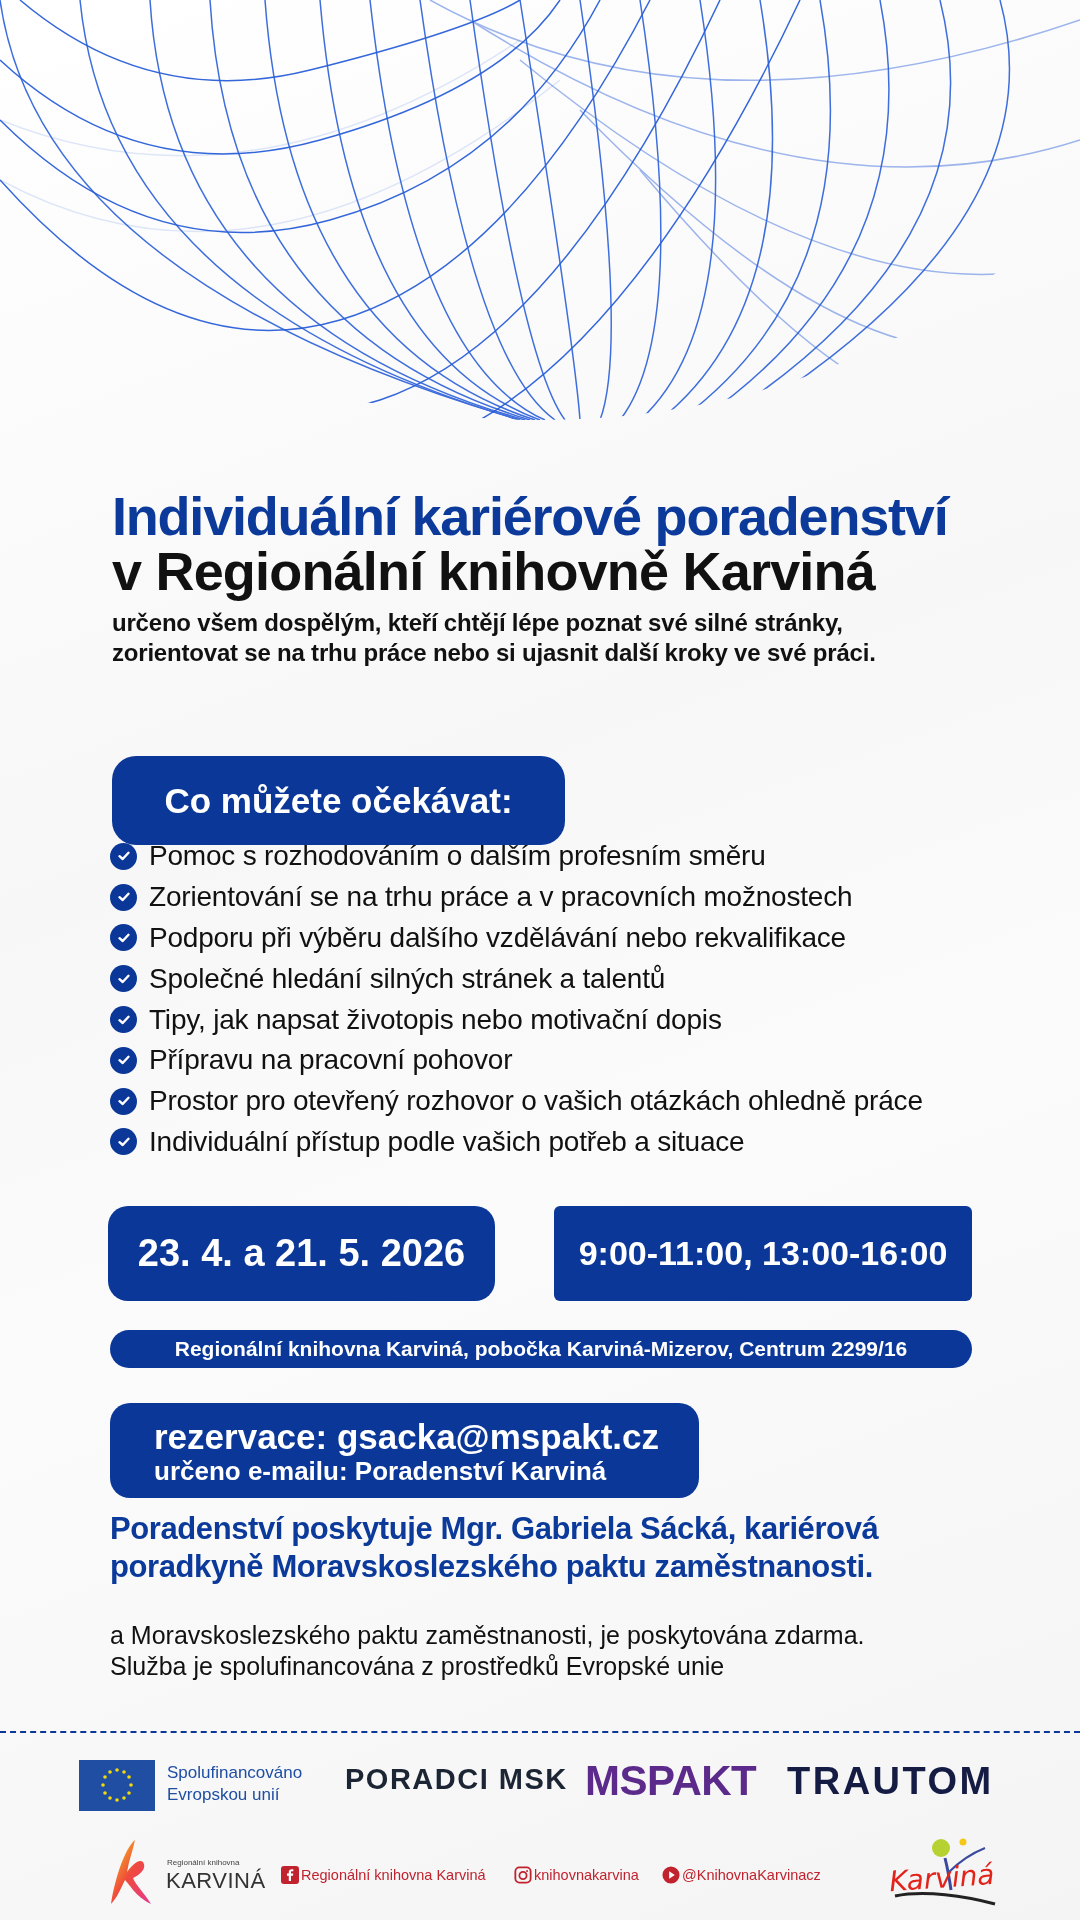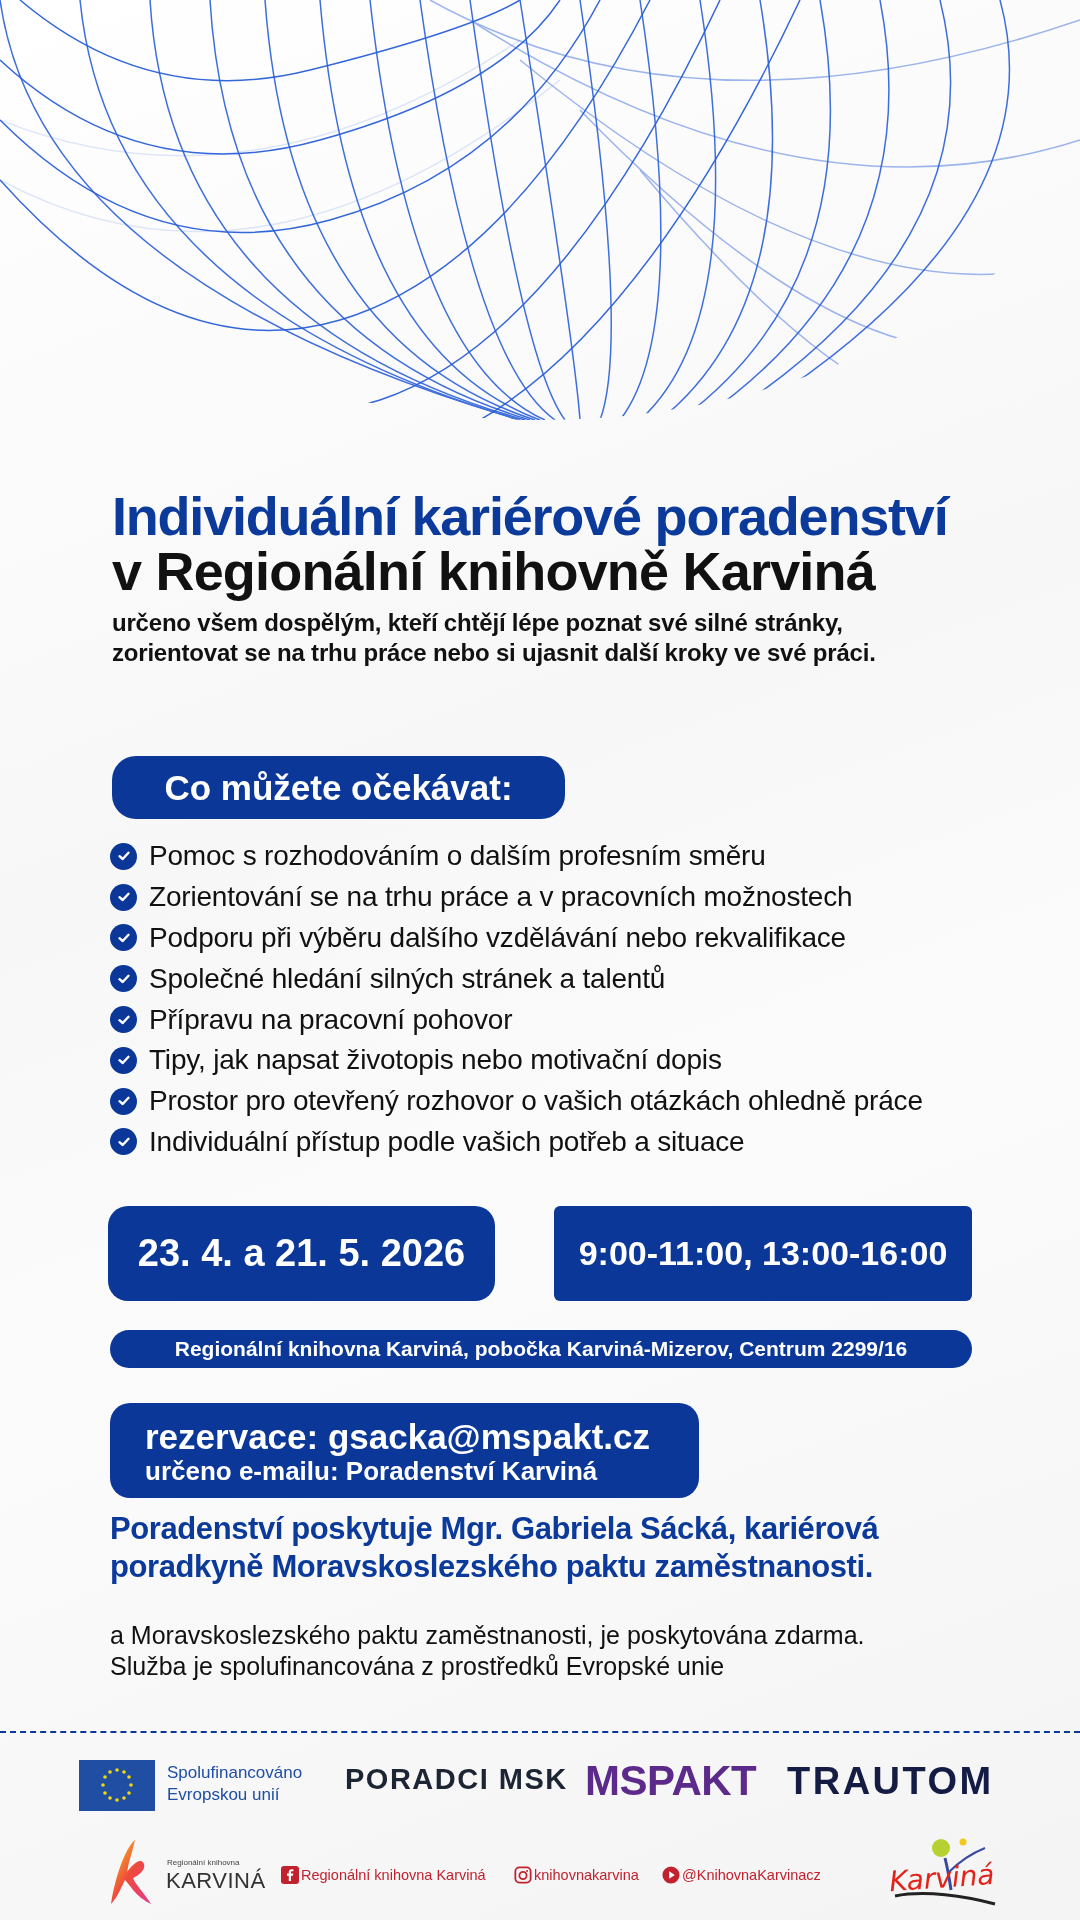--- a/index.html
+++ b/index.html
@@ -20,37 +20,37 @@
     color: #111111; letter-spacing: -0.8px; white-space: nowrap; line-height: 62px;
   }
   .subtitle {
     left: 112px; top: 608px; font-size: 24px; font-weight: bold; color: #111;
     line-height: 30px; white-space: nowrap; letter-spacing: -0.2px;
   }
   .pill {
     background: #0a3798; color: #fff; font-weight: bold;
     display: flex; align-items: center; justify-content: center; white-space: nowrap;
   }
-  .expect-pill { left: 112px; top: 756px; width: 453px; height: 63px; border-radius: 24px; font-size: 35px; }
+  .expect-pill { left: 112px; top: 756px; width: 453px; height: 89px; border-radius: 24px; font-size: 35px; }
 
   .list { left: 110px; top: 836px; }
   .list-item { display: flex; align-items: center; height: 40.8px; }
   .check {
     width: 27px; height: 27px; border-radius: 50%; background: #0a3798;
     display: flex; align-items: center; justify-content: center; margin-right: 12px; flex: 0 0 27px;
   }
   .list-text { font-size: 28px; color: #111; white-space: nowrap; letter-spacing: -0.2px; }
 
   .date-box { left: 108px; top: 1206px; width: 387px; height: 95px; border-radius: 20px; font-size: 38px; }
   .time-box { left: 554px; top: 1206px; width: 418px; height: 95px; border-radius: 6px; font-size: 34px; }
   .addr-pill { left: 110px; top: 1330px; width: 862px; height: 38px; border-radius: 19px; font-size: 21px; }
 
   .resv-box {
     left: 110px; top: 1403px; width: 589px; height: 95px; border-radius: 20px;
-    flex-direction: column; align-items: flex-start; justify-content: center; padding-left: 35px; box-sizing: border-box;
+    flex-direction: column; align-items: flex-start; justify-content: center; padding-left: 44px; box-sizing: border-box;
   }
   .resv-line1 { font-size: 35px; line-height: 40px; }
   .resv-line2 { font-size: 26px; line-height: 28px; }
 
   .provider {
     left: 110px; top: 1510px; font-size: 31px; font-weight: bold; color: #0b3a9b;
     line-height: 38px; white-space: nowrap; letter-spacing: -0.4px;
   }
   .funding {
     left: 110px; top: 1620px; font-size: 25px; color: #111; line-height: 31px; white-space: nowrap;
@@ -172,29 +172,29 @@
         </svg>
       </span>
     <span class="list-text">Společné hledání silných stránek a talentů</span>
   </div>
   <div class="list-item">
     <span class="check">
         <svg width="14" height="14" viewBox="0 0 14 14">
           <path d="M2.5,7.2 L5.7,10 L11.5,3.8" stroke="#fff" stroke-width="2.4" fill="none" stroke-linecap="round" stroke-linejoin="round"></path>
         </svg>
       </span>
+    <span class="list-text">Tipy, jak napsat životopis nebo motivační dopis</span>
+  </div>
+  <div class="list-item">
+    <span class="check">
+        <svg width="14" height="14" viewBox="0 0 14 14">
+          <path d="M2.5,7.2 L5.7,10 L11.5,3.8" stroke="#fff" stroke-width="2.4" fill="none" stroke-linecap="round" stroke-linejoin="round"></path>
+        </svg>
+      </span>
     <span class="list-text">Přípravu na pracovní pohovor</span>
-  </div>
-  <div class="list-item">
-    <span class="check">
-        <svg width="14" height="14" viewBox="0 0 14 14">
-          <path d="M2.5,7.2 L5.7,10 L11.5,3.8" stroke="#fff" stroke-width="2.4" fill="none" stroke-linecap="round" stroke-linejoin="round"></path>
-        </svg>
-      </span>
-    <span class="list-text">Tipy, jak napsat životopis nebo motivační dopis</span>
   </div>
   <div class="list-item">
     <span class="check">
         <svg width="14" height="14" viewBox="0 0 14 14">
           <path d="M2.5,7.2 L5.7,10 L11.5,3.8" stroke="#fff" stroke-width="2.4" fill="none" stroke-linecap="round" stroke-linejoin="round"></path>
         </svg>
       </span>
     <span class="list-text">Prostor pro otevřený rozhovor o vašich otázkách ohledně práce</span>
   </div>
   <div class="list-item">

